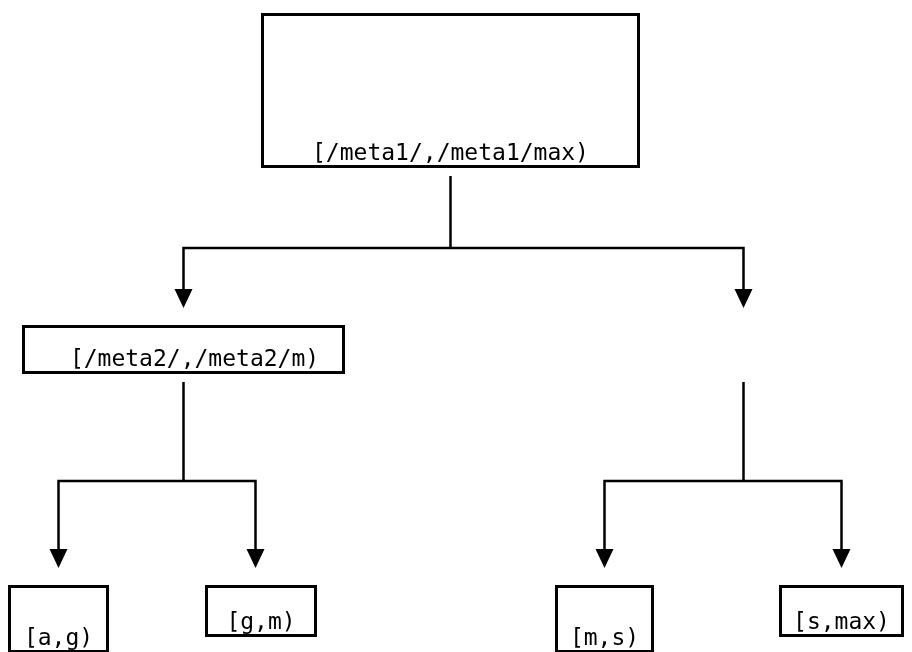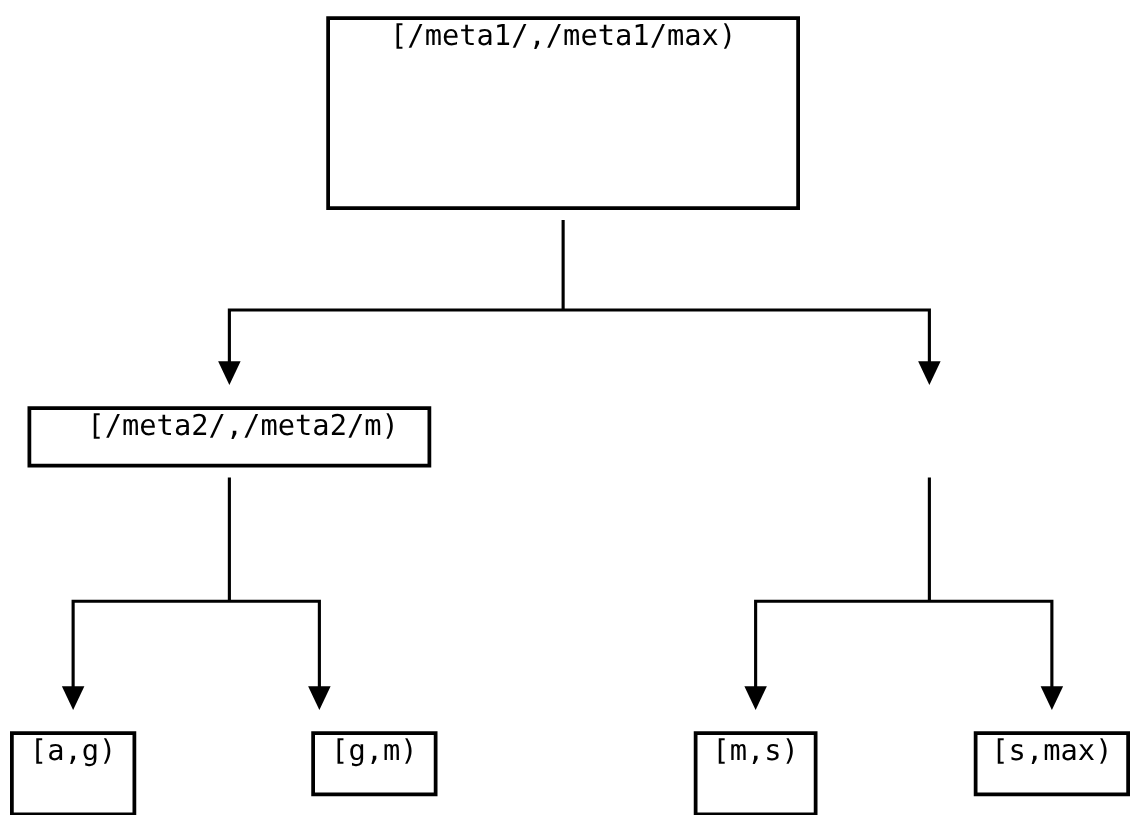--- a/index.html
+++ b/index.html
@@ -21,31 +21,31 @@
     top: 0;
     width: 912px;
     height: 652px;
   }
   .node {
     position: absolute;
     box-sizing: border-box;
     border: 3px solid #000000;
     background: #ffffff;
     display: flex;
-    align-items: flex-start;
+    align-items: flex-end;
     justify-content: center;
     color: #000000;
     font-size: 23px;
     white-space: nowrap;
   }
   .node-root      { left: 261px; top: 13px;  width: 379px; height: 155px; }
   .node-left      { left: 22px;  top: 325px; width: 323px; height: 49px; padding-left: 22px; }
   .node-right     { left: 583px; top: 325px; width: 321px; height: 49px; }
   .node-leaf-ag   { left: 8px;   top: 585px; width: 101px; height: 68px; }
-  .node-leaf-gm   { left: 205px; top: 585px; width: 101px; height: 52px; margin-left: 44px; }
+  .node-leaf-gm   { left: 205px; top: 585px; width: 112px; height: 52px; }
   .node-leaf-ms   { left: 555px; top: 585px; width: 99px;  height: 68px; }
   .node-leaf-smax { left: 779px; top: 585px; width: 125px; height: 52px; }
   .edge-line {
     stroke: #000000;
     stroke-width: 2.5;
     fill: none;
   }
   .edge-head {
     fill: #000000;
     stroke: none;

